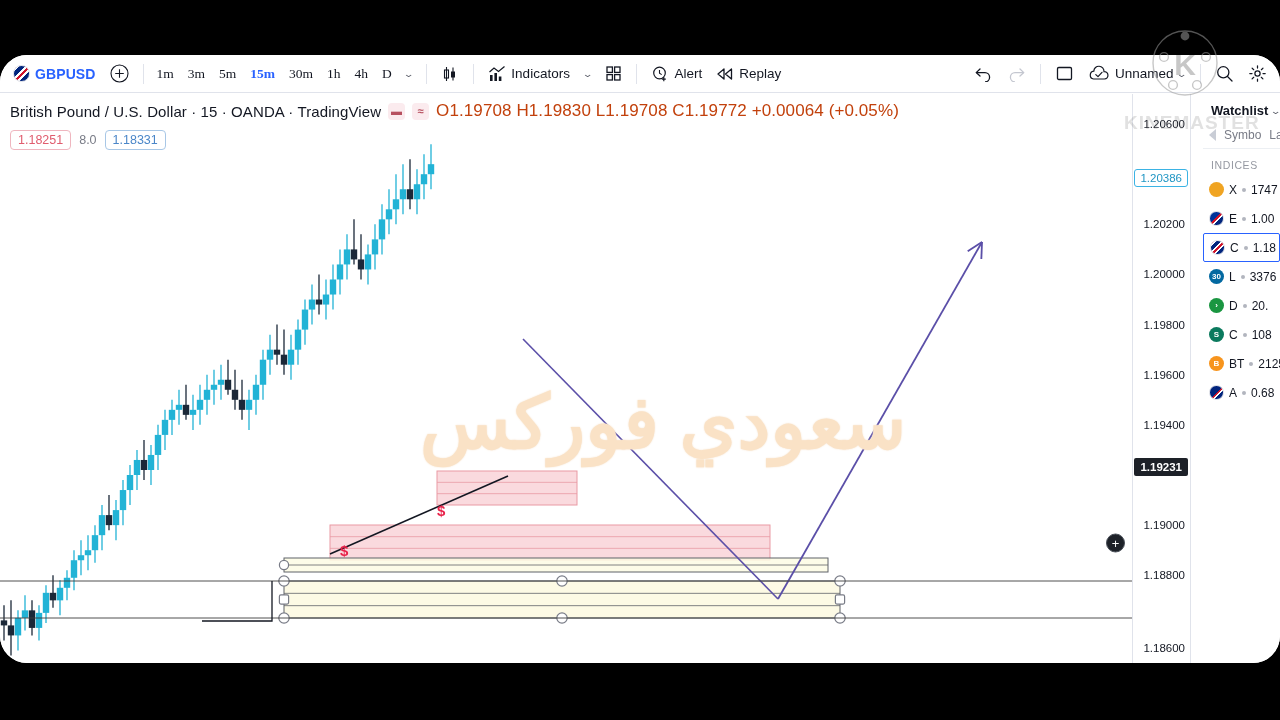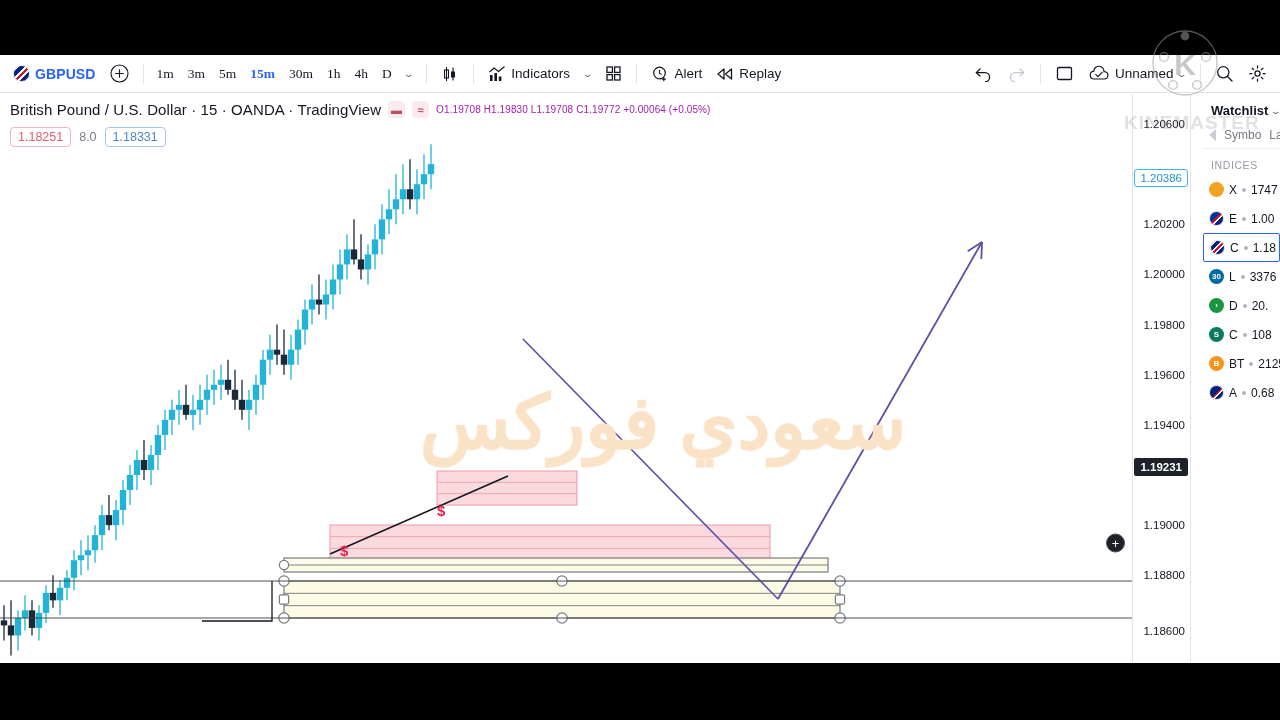--- a/index.html
+++ b/index.html
@@ -15,20 +15,21 @@
   .letterbox { position: absolute; left: 0; width: 1280px; background: #000; z-index: 40; }
   #lb-top { top: 0; height: 55px; }
   #lb-bottom { top: 663px; height: 57px; }
 
   
   #app {
     position: absolute; left: 0; top: 55px;
     width: 1280px; height: 608px;
     background: #ffffff;
     overflow: hidden;
+    border-radius: 27px;
   }
 
   
   #toolbar {
     position: relative; height: 38px; width: 1280px;
     background: #fff; border-bottom: 1px solid #e0e3eb;
     display: flex; align-items: center; padding: 0 6px;
     white-space: nowrap;
   }
   .tb-sep { width: 1px; height: 20px; background: #e0e3eb; margin: 0 7px; flex: none; }
@@ -60,21 +61,21 @@
     position: absolute; left: 10px; top: 46px; z-index: 12;
     pointer-events: none;
   }
   #legend-title-row { display: flex; align-items: center; gap: 7px; }
   #legend-title { font-size: 15px; color: #131722; letter-spacing: .1px; }
   .legend-pill {
     width: 17px; height: 17px; border-radius: 4px; background: #fbebee;
     display: inline-flex; align-items: center; justify-content: center;
     font-size: 11px; color: #b7505f; font-weight: 700;
   }
-  #ohlc { font-size: 10px; color: #a21caf; letter-spacing: .1px; white-space: nowrap; }
+  #ohlc { font-size: 17px; color: #c2410c; letter-spacing: .1px; white-space: nowrap; }
   #legend-row2 { display: flex; align-items: center; gap: 8px; margin-top: 9px; }
   .pbox {
     font-size: 12.5px; padding: 2px 7px; border-radius: 4px; background: #fff;
   }
   .pbox.red { color: #e05c6e; border: 1px solid #efb6bf; }
   .pbox.blue { color: #4a86c8; border: 1px solid #a8c7e6; }
   .pnum { font-size: 12.5px; color: #787b86; }
 
   
   #chart-area {
@@ -661,21 +662,21 @@
     <div id="price-scale">
       <div id="price-ticks">
           <div class="ptick" style="top: 30.0793px;">1.20600</div>
           <div class="ptick" style="top: 130.344px;">1.20200</div>
           <div class="ptick" style="top: 180.476px;">1.20000</div>
           <div class="ptick" style="top: 230.608px;">1.19800</div>
           <div class="ptick" style="top: 280.74px;">1.19600</div>
           <div class="ptick" style="top: 330.872px;">1.19400</div>
           <div class="ptick" style="top: 431.137px;">1.19000</div>
           <div class="ptick" style="top: 481.269px;">1.18800</div>
-          <div class="ptick" style="top: 537px;">1.18600</div>
+          <div class="ptick" style="top: 554px;">1.18600</div>
         </div>
       <div id="price-last" style="top: 83.7207px;">1.20386</div>
       <div id="price-cross" style="top: 373.234px;">1.19231</div>
     </div>
     <div id="price-cross-plus" style="position:absolute;left:1106px;top:488px;z-index:15;">+</div>
 
     <div id="watchlist">
       <div id="wl-head">
         <span id="wl-title">Watchlist</span>
         <span class="chev icon">⌄</span>

